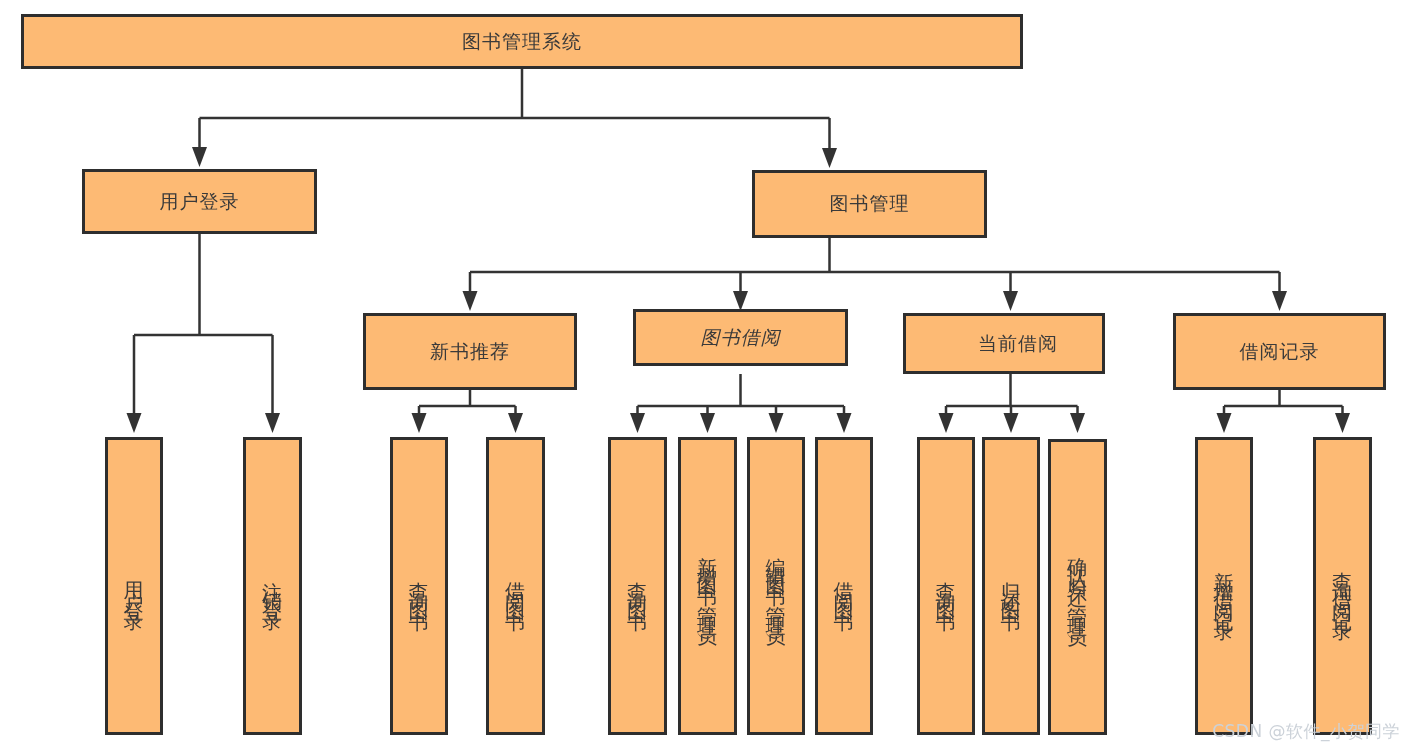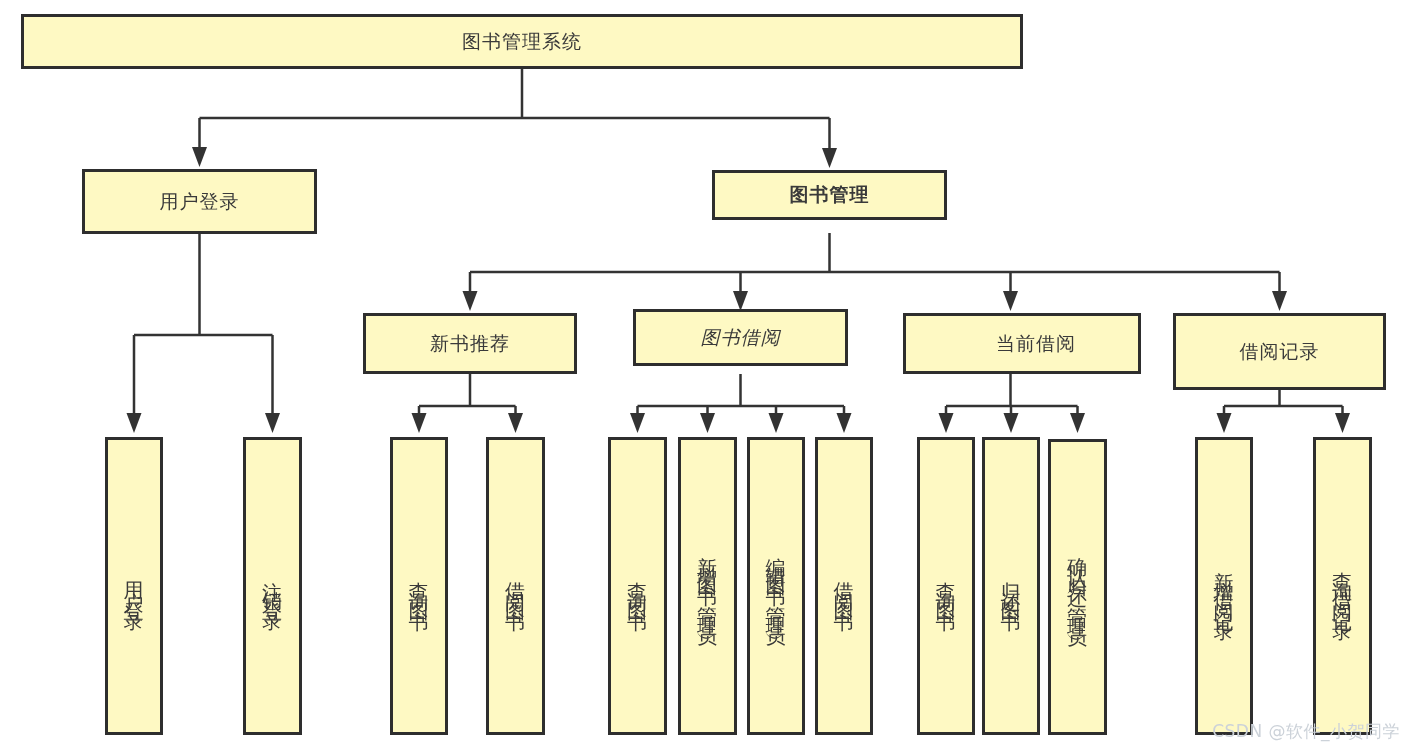--- a/index.html
+++ b/index.html
@@ -12,21 +12,21 @@
     overflow: hidden;
   }
   .connectors {
     position: absolute;
     left: 0; top: 0;
     width: 1405px; height: 747px;
     z-index: 1;
   }
   .box {
     position: absolute;
-    background: #fef9c3;
+    background: #fdba74;
     border: 3px solid #2e2e2e;
     box-sizing: border-box;
     display: flex;
     align-items: center;
     justify-content: center;
     color: #3a3a3a;
     z-index: 2;
   }
   .h-box {
     font-size: 19px;
@@ -87,25 +87,25 @@
       <polygon points="1003.5,413 1018.5,413 1011,433"></polygon>
       <polygon points="1070,413 1085,413 1077.5,433"></polygon>
       <polygon points="1216.5,413 1231.5,413 1224,433"></polygon>
       <polygon points="1335,413 1350,413 1342.5,433"></polygon>
     </g>
   </svg>
 
   <div class="box h-box" style="left:21px; top:14px; width:1002px; height:55px;">图书管理系统</div>
 
   <div class="box h-box" style="left:82px; top:169px; width:235px; height:65px;">用户登录</div>
-  <div class="box h-box" style="left:712px; top:170px; width:235px; height:50px;font-weight:bold;">图书管理</div>
+  <div class="box h-box" style="left:752px; top:170px; width:235px; height:68px;">图书管理</div>
 
-  <div class="box h-box" style="left:363px; top:313px; width:214px; height:61px;">新书推荐</div>
+  <div class="box h-box" style="left:363px; top:313px; width:214px; height:77px;">新书推荐</div>
   <div class="box h-box" style="left:633px; top:309px; width:215px; height:57px;font-style:italic;">图书借阅</div>
-  <div class="box h-box" style="left:903px; top:313px; width:238px; height:61px;padding-left:28px;">当前借阅</div>
+  <div class="box h-box" style="left:903px; top:313px; width:202px; height:61px;padding-left:28px;">当前借阅</div>
   <div class="box h-box" style="left:1173px; top:313px; width:213px; height:77px;">借阅记录</div>
 
   <div class="box v-box" style="left:105px; top:437px; width:58px; height:298px;">用户登录</div>
   <div class="box v-box" style="left:243px; top:437px; width:59px; height:298px;">注销登录</div>
 
   <div class="box v-box" style="left:390px; top:437px; width:58px; height:298px;">查询图书</div>
   <div class="box v-box" style="left:486px; top:437px; width:59px; height:298px;">借阅图书</div>
 
   <div class="box v-box" style="left:608px; top:437px; width:59px; height:298px;">查询图书</div>
   <div class="box v-box" style="left:678px; top:437px; width:59px; height:298px;">新增图书（管理员）</div>

